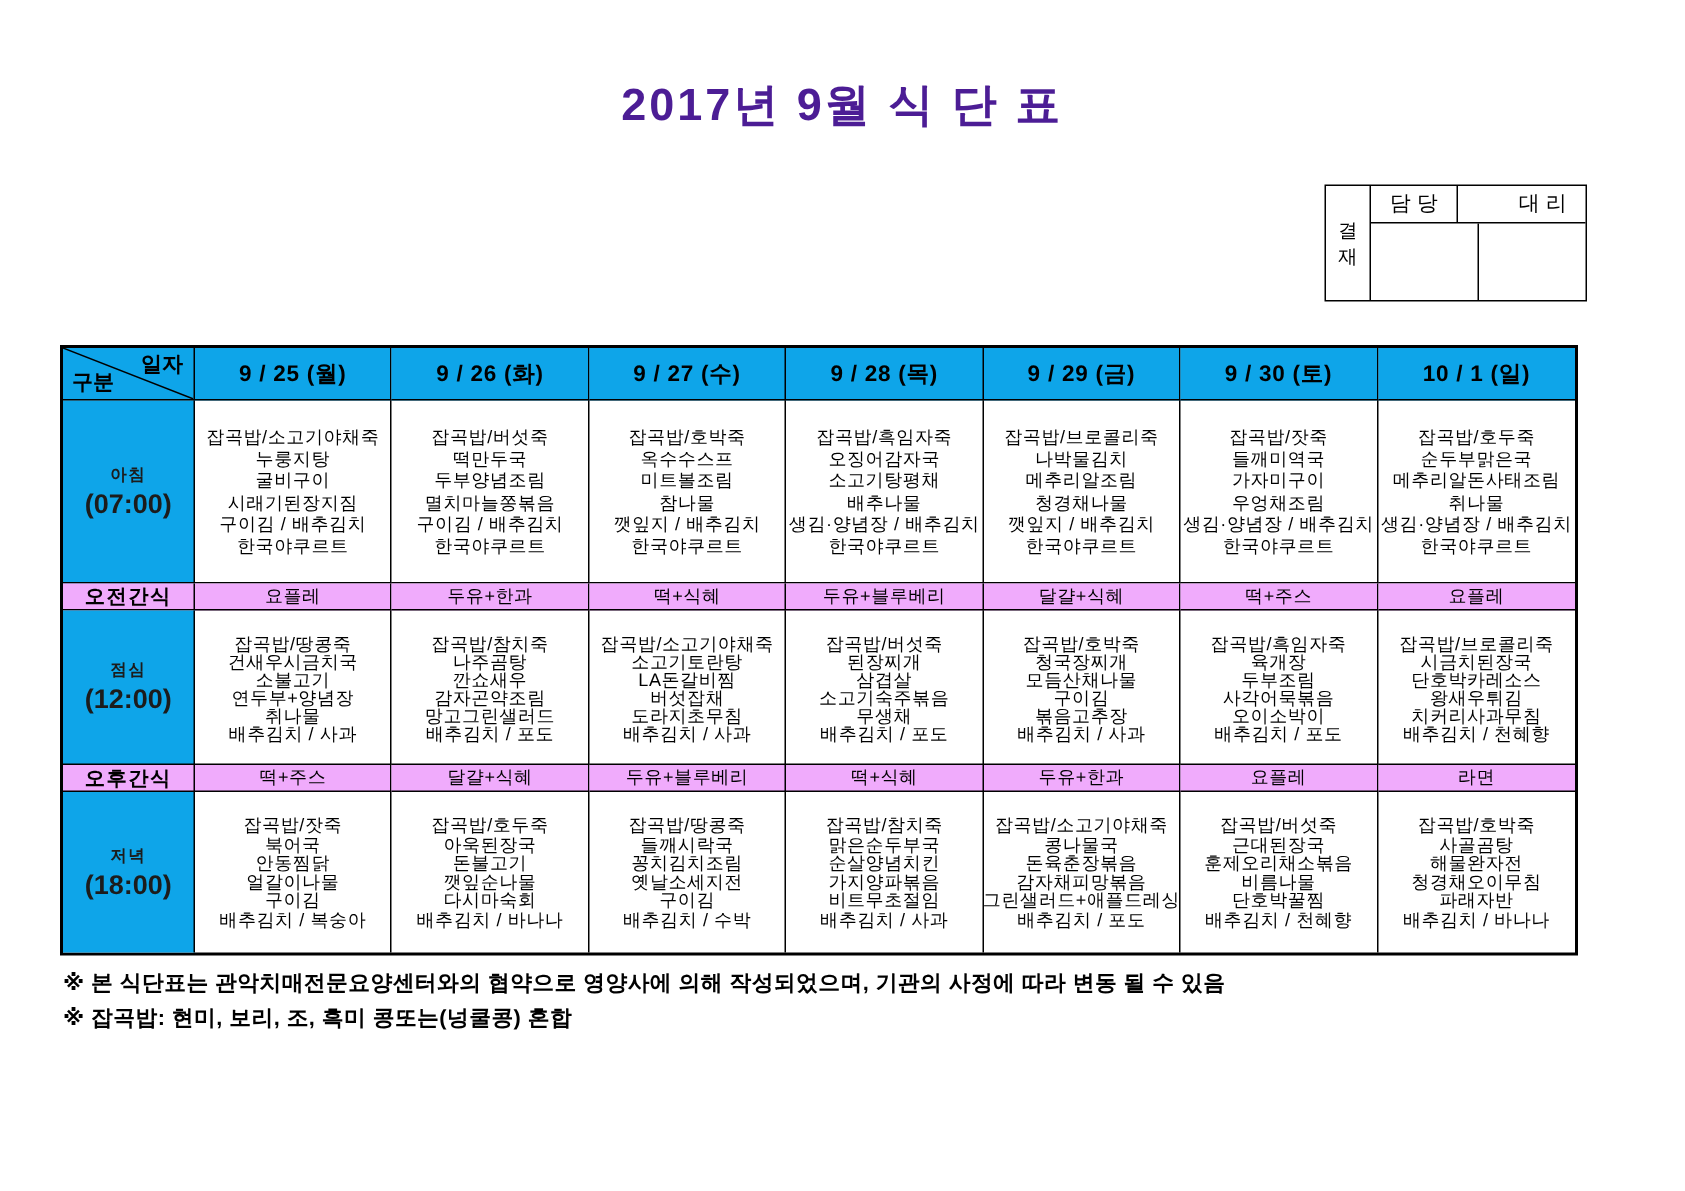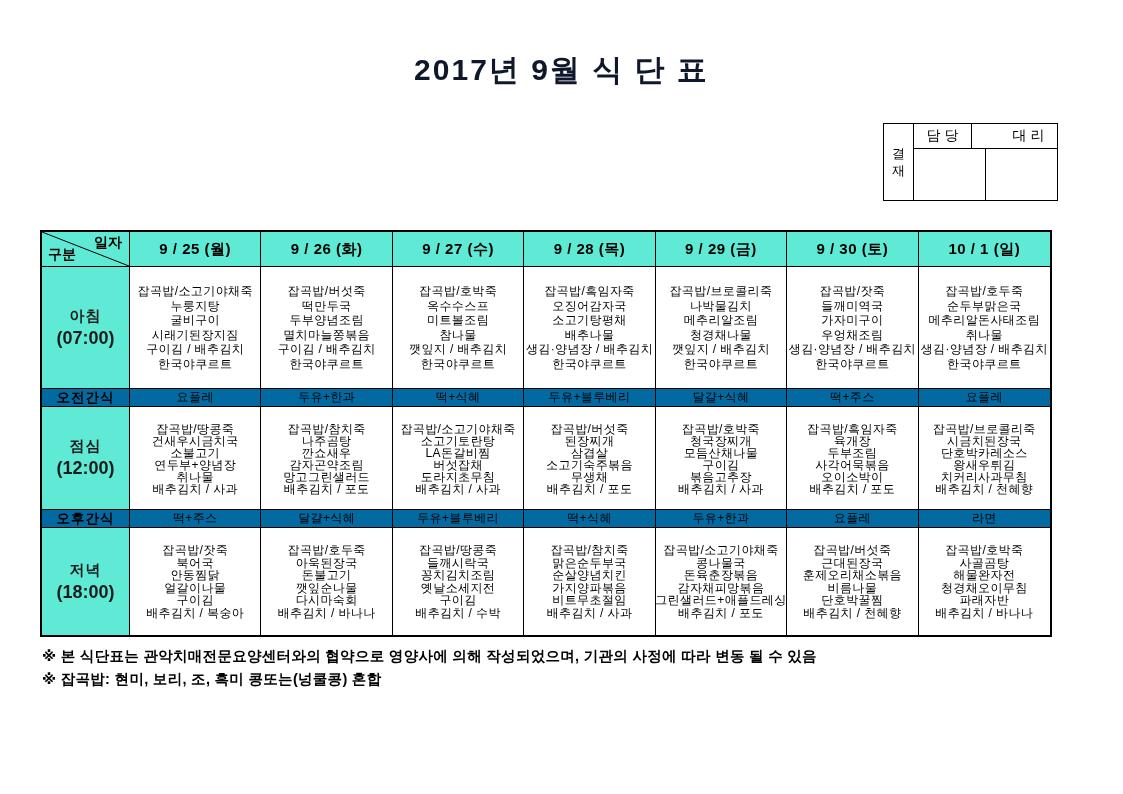--- a/index.html
+++ b/index.html
@@ -17,21 +17,21 @@
   }
   .page-title {
     position: absolute;
     top: 50px;
     left: 0;
     width: 100%;
     text-align: center;
     font-size: 30px;
     font-weight: bold;
     letter-spacing: 2px;
-    color: #0f172a;
+    color: #4c1d95;
   }
   
   .approval {
     position: absolute;
     left: 883px;
     top: 123px;
     width: 175px;
     height: 78px;
     border: 1px solid #000;
     display: flex;
@@ -84,43 +84,43 @@
     grid-template-rows: 35px 122px 18px 103px 18px 1fr;
     background: #fff;
   }
   .cell {
     border-right: 1px solid #000;
     border-bottom: 1px solid #000;
     overflow: hidden;
   }
   .cell.last-col { border-right: none; }
   .cell.last-row { border-bottom: none; }
-  .green { background: #5eead4; text-align: center; }
-  .gray  { background: #0369a1; }
+  .green { background: #0ea5e9; text-align: center; }
+  .gray  { background: #f0abfc; }
 
   .corner { position: relative; }
   .corner svg { position: absolute; inset: 0; width: 100%; height: 100%; }
   .corner .date-label {
     position: absolute; top: 2px; right: 7px;
     font-size: 14px; font-weight: bold;
   }
   .corner .cat-label {
     position: absolute; bottom: 2px; left: 6px;
     font-size: 14px; font-weight: bold;
   }
   .day-header {
     display: flex; align-items: center; justify-content: center;
     font-size: 15px; font-weight: bold; letter-spacing: 0.5px;
   }
   .row-label {
     display: flex; flex-direction: column;
     align-items: center; justify-content: center;
     font-weight: bold; color: #1c1c1c;
   }
-  .row-label .lbl { font-size: 15px; letter-spacing: 1px; }
+  .row-label .lbl { font-size: 11px; letter-spacing: 1px; }
   .row-label .time { font-size: 18px; margin-top: 2px; }
   .snack-label {
     display: flex; align-items: center; justify-content: center;
     font-size: 13.5px; font-weight: bold; letter-spacing: 1px;
   }
   .menu-cell {
     display: flex; flex-direction: column;
     justify-content: space-evenly; align-items: center;
     padding: 16px 0;
   }

